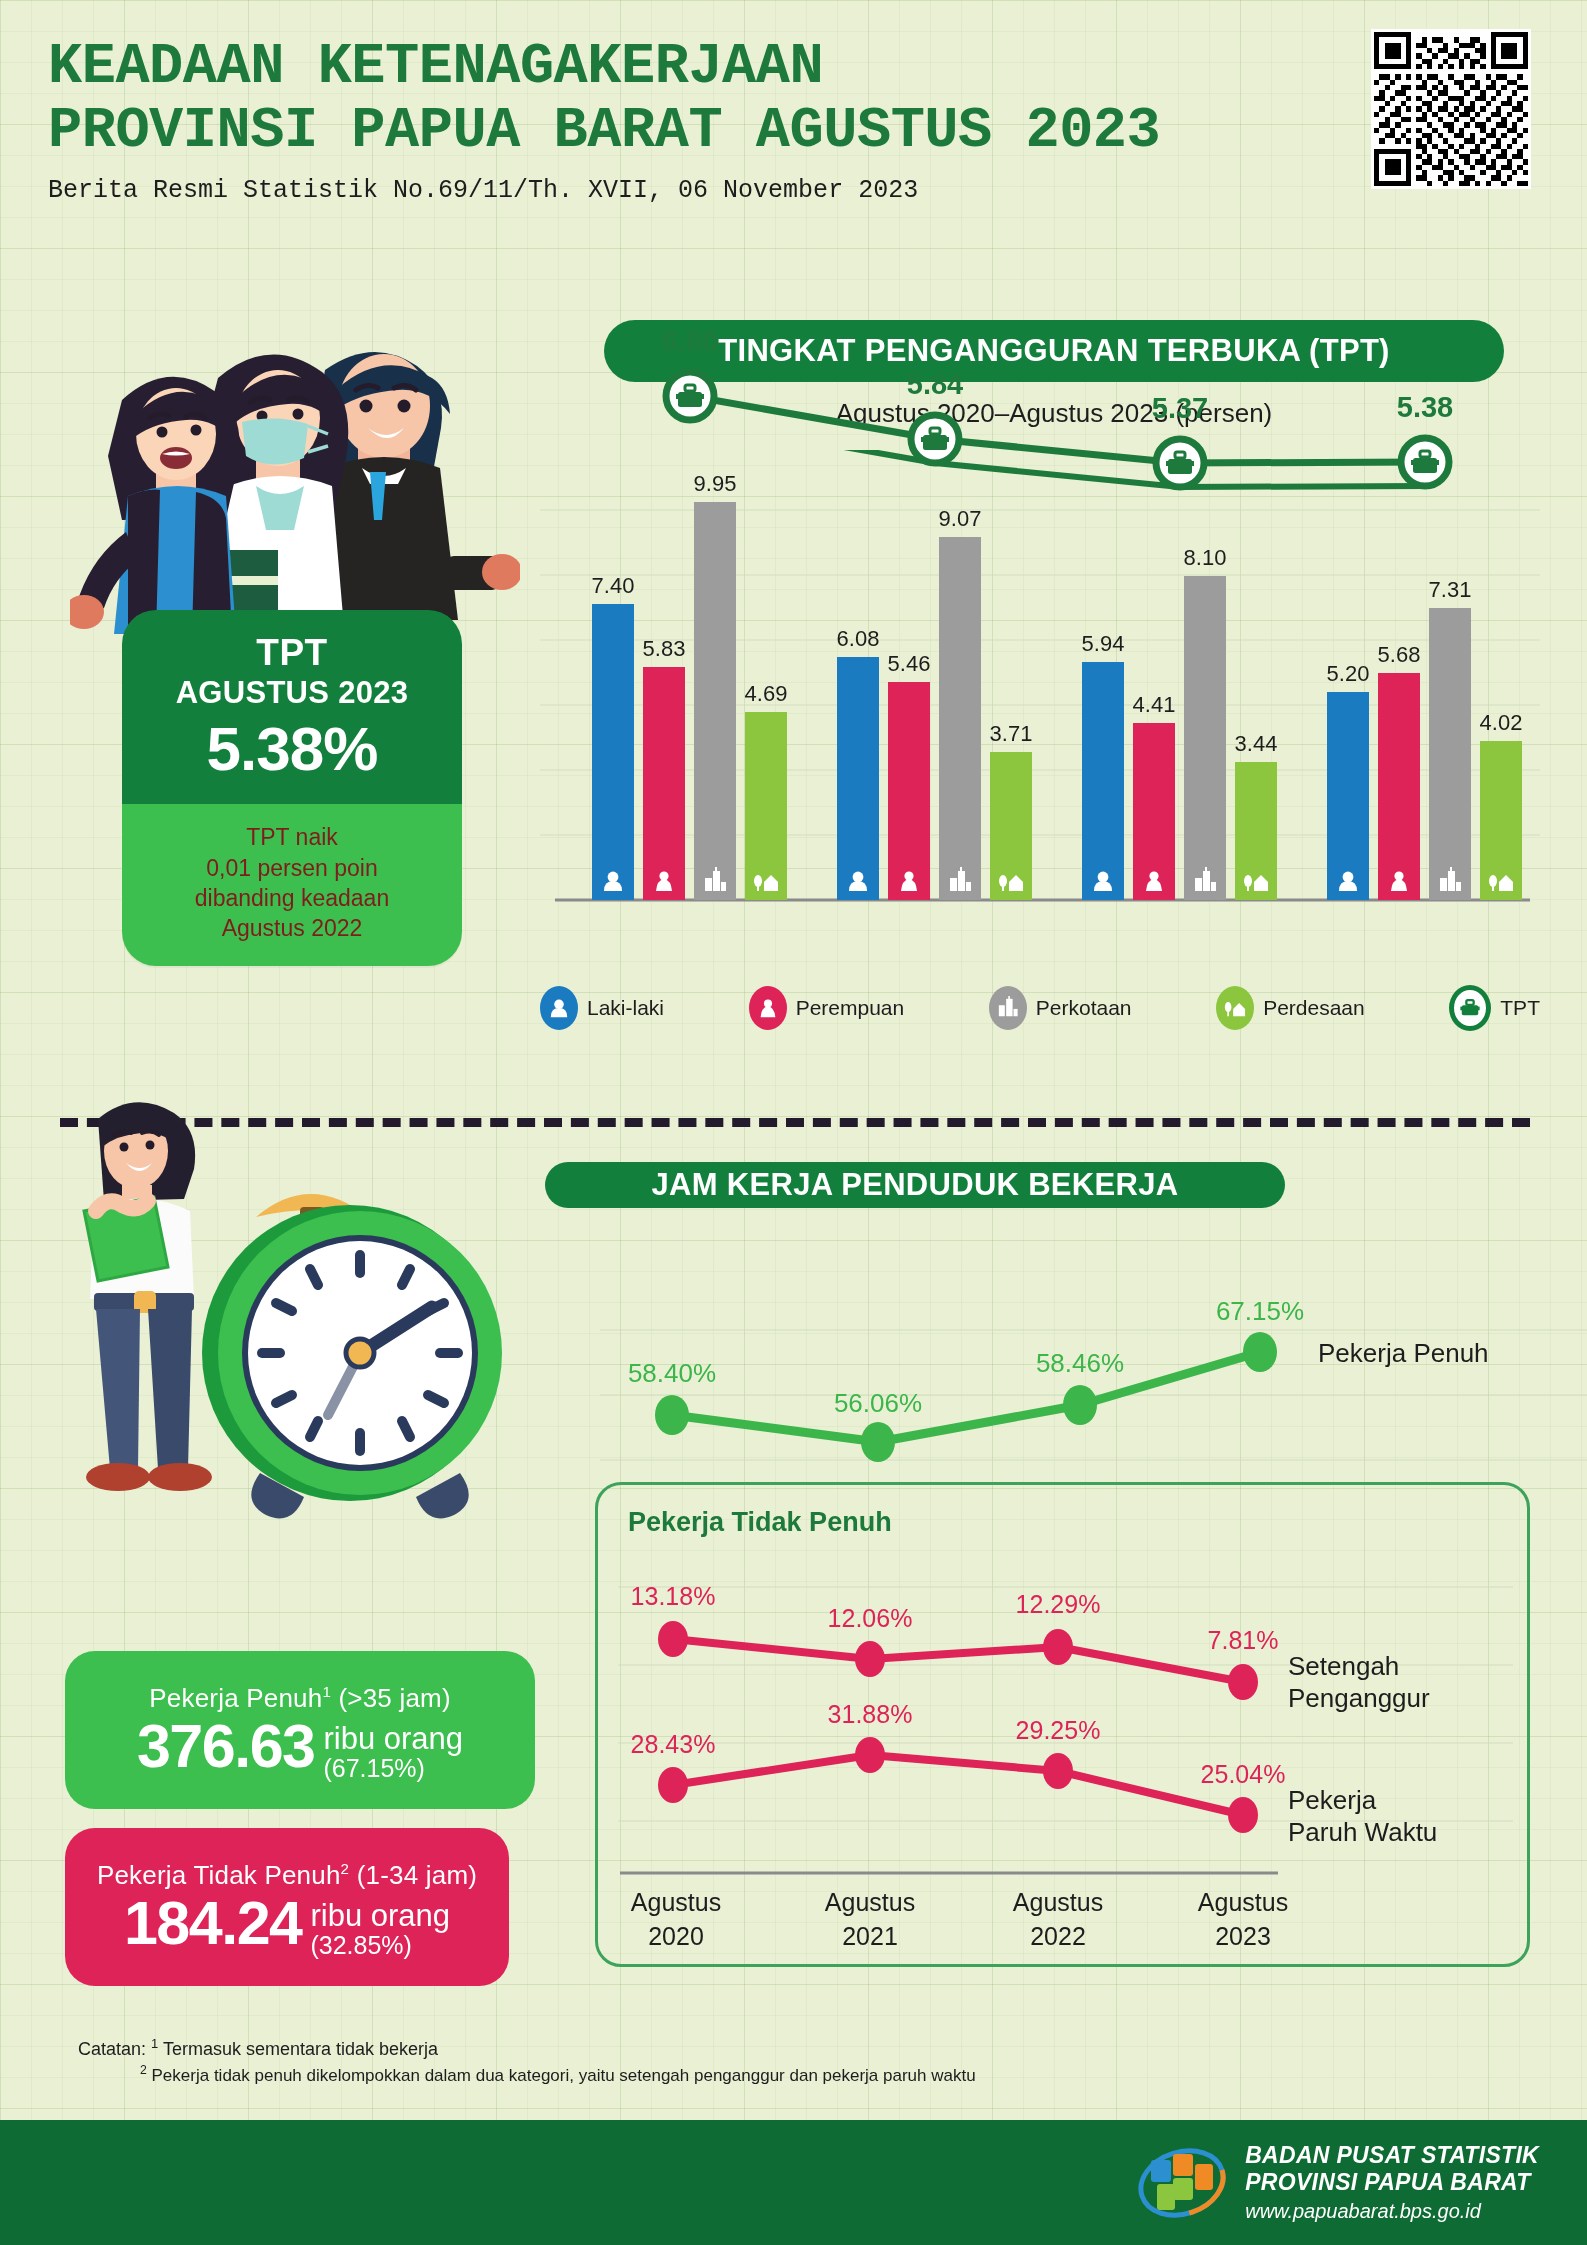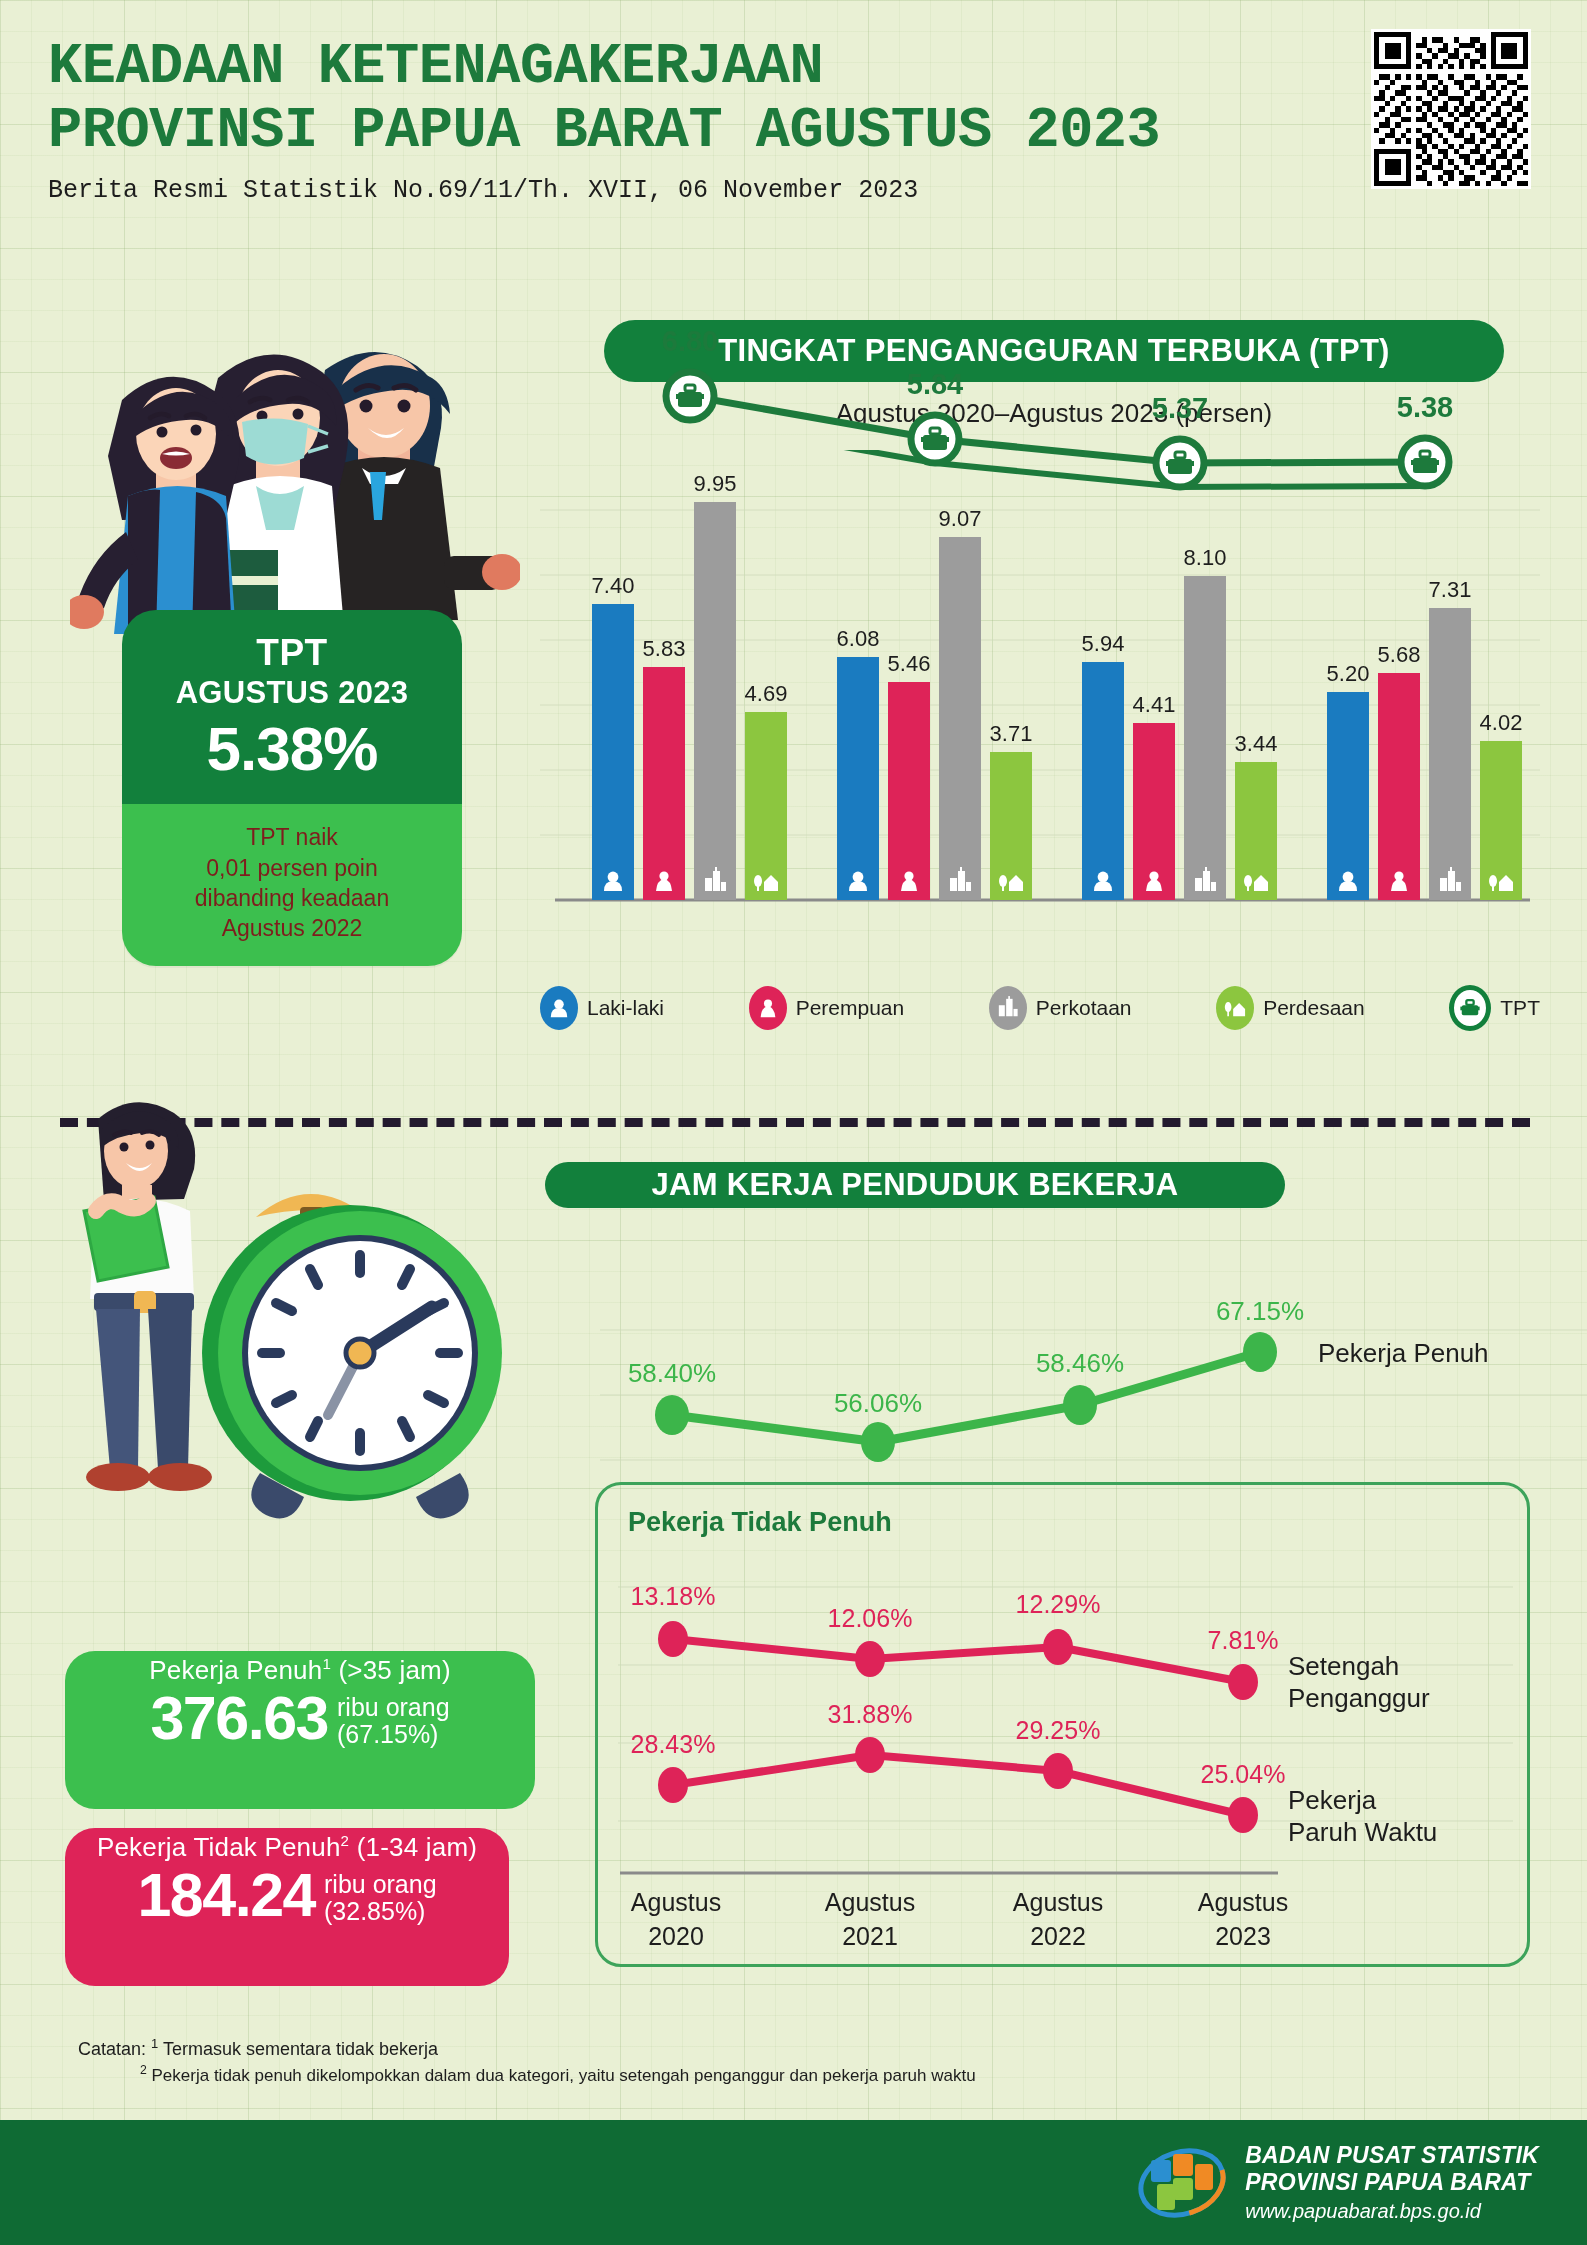--- a/index.html
+++ b/index.html
@@ -122,25 +122,25 @@
   #tidakpenuh-title {
     position: absolute; left: 30px; top: 22px;
     font-size: 27px; font-weight: bold; color: #1d7a3c;
   }
   #tidakpenuh-chart { position: absolute; left: 0; top: 62px; width: 935px; height: 420px; }
 
   
   .statbox { position: absolute; border-radius: 30px; color: #fff; }
   #stat-penuh { left: 65px; top: 1651px; width: 470px; height: 158px; background: #3cbf4e; }
   #stat-tidak { left: 65px; top: 1828px; width: 444px; height: 158px; background: #de2358; }
-  .statbox .title { text-align: center; font-size: 26px; padding-top: 4px; letter-spacing: .2px; }
+  .statbox .title { text-align: center; font-size: 26px; padding-top: 32px; letter-spacing: .2px; }
   .statbox .row { display: flex; align-items: flex-start; justify-content: center; padding-top: 2px; }
   .statbox .num { font-size: 61px; font-weight: bold; letter-spacing: -1.5px; line-height: 1; }
   .statbox .side { margin-left: 9px; line-height: 1.08; padding-top: 6px; }
-  .statbox .side .a { font-size: 25px; }
+  .statbox .side .a { font-size: 31px; }
   .statbox .side .b { font-size: 25px; }
   .statbox sup { font-size: 0.58em; vertical-align: super; }
 
   
   #notes { position: absolute; left: 78px; top: 2035px; font-size: 18px; color: #1d1d1d; line-height: 1.45; }
   #notes .n2 { padding-left: 62px; font-size: 17px; }
   #notes sup { font-size: .72em; }
 
   
   #footer { position: absolute; left: 0; bottom: 0; width: 1587px; height: 125px; background: #0f6b34; }

